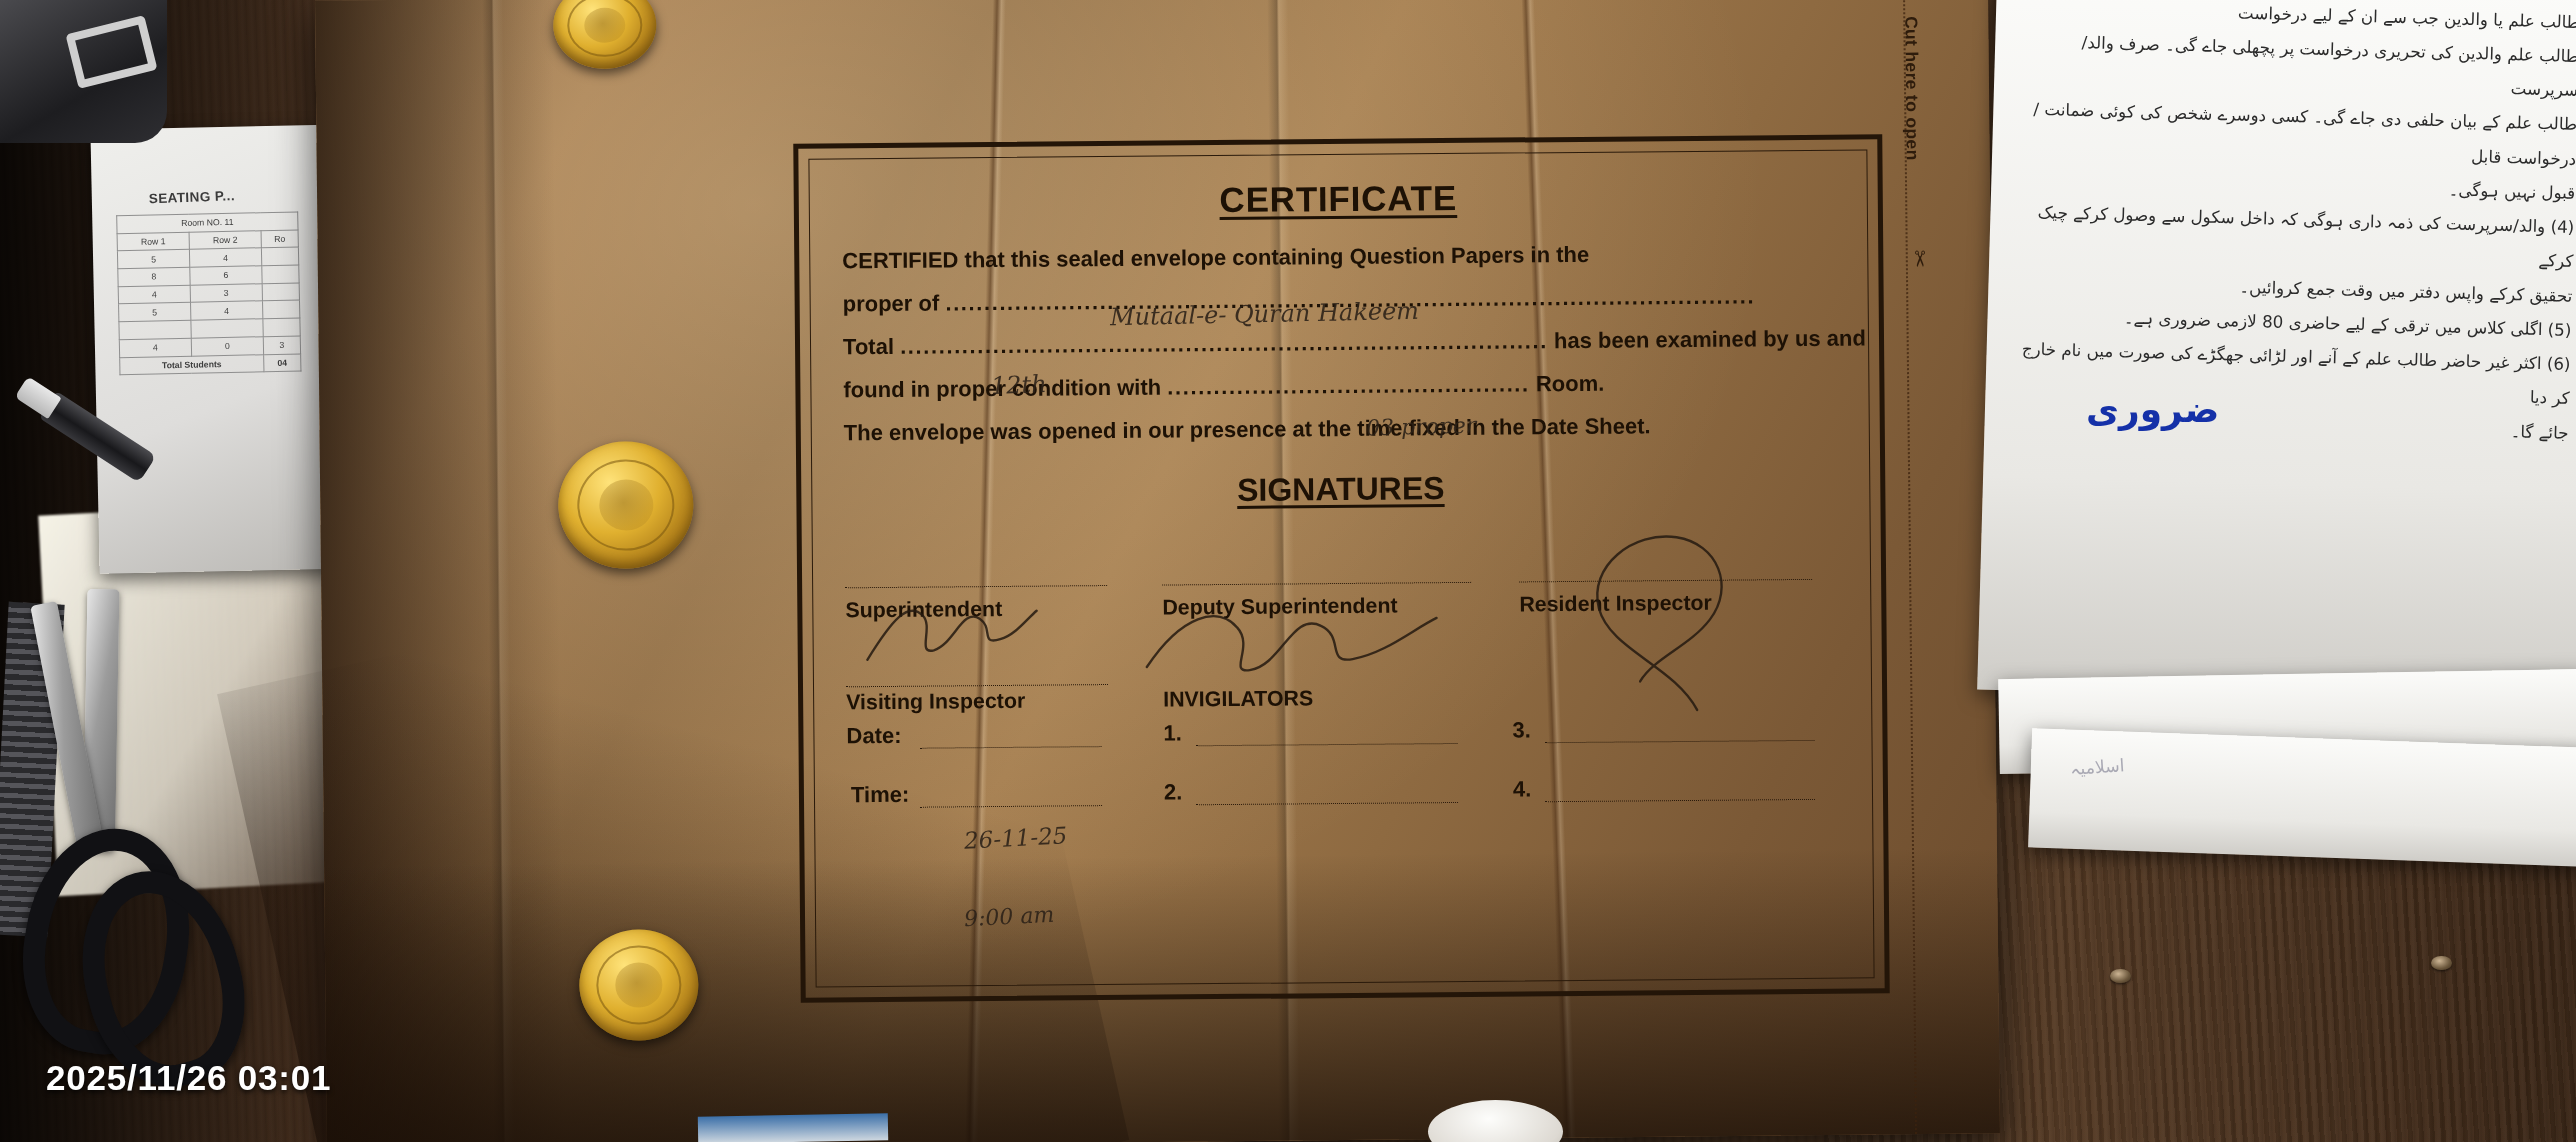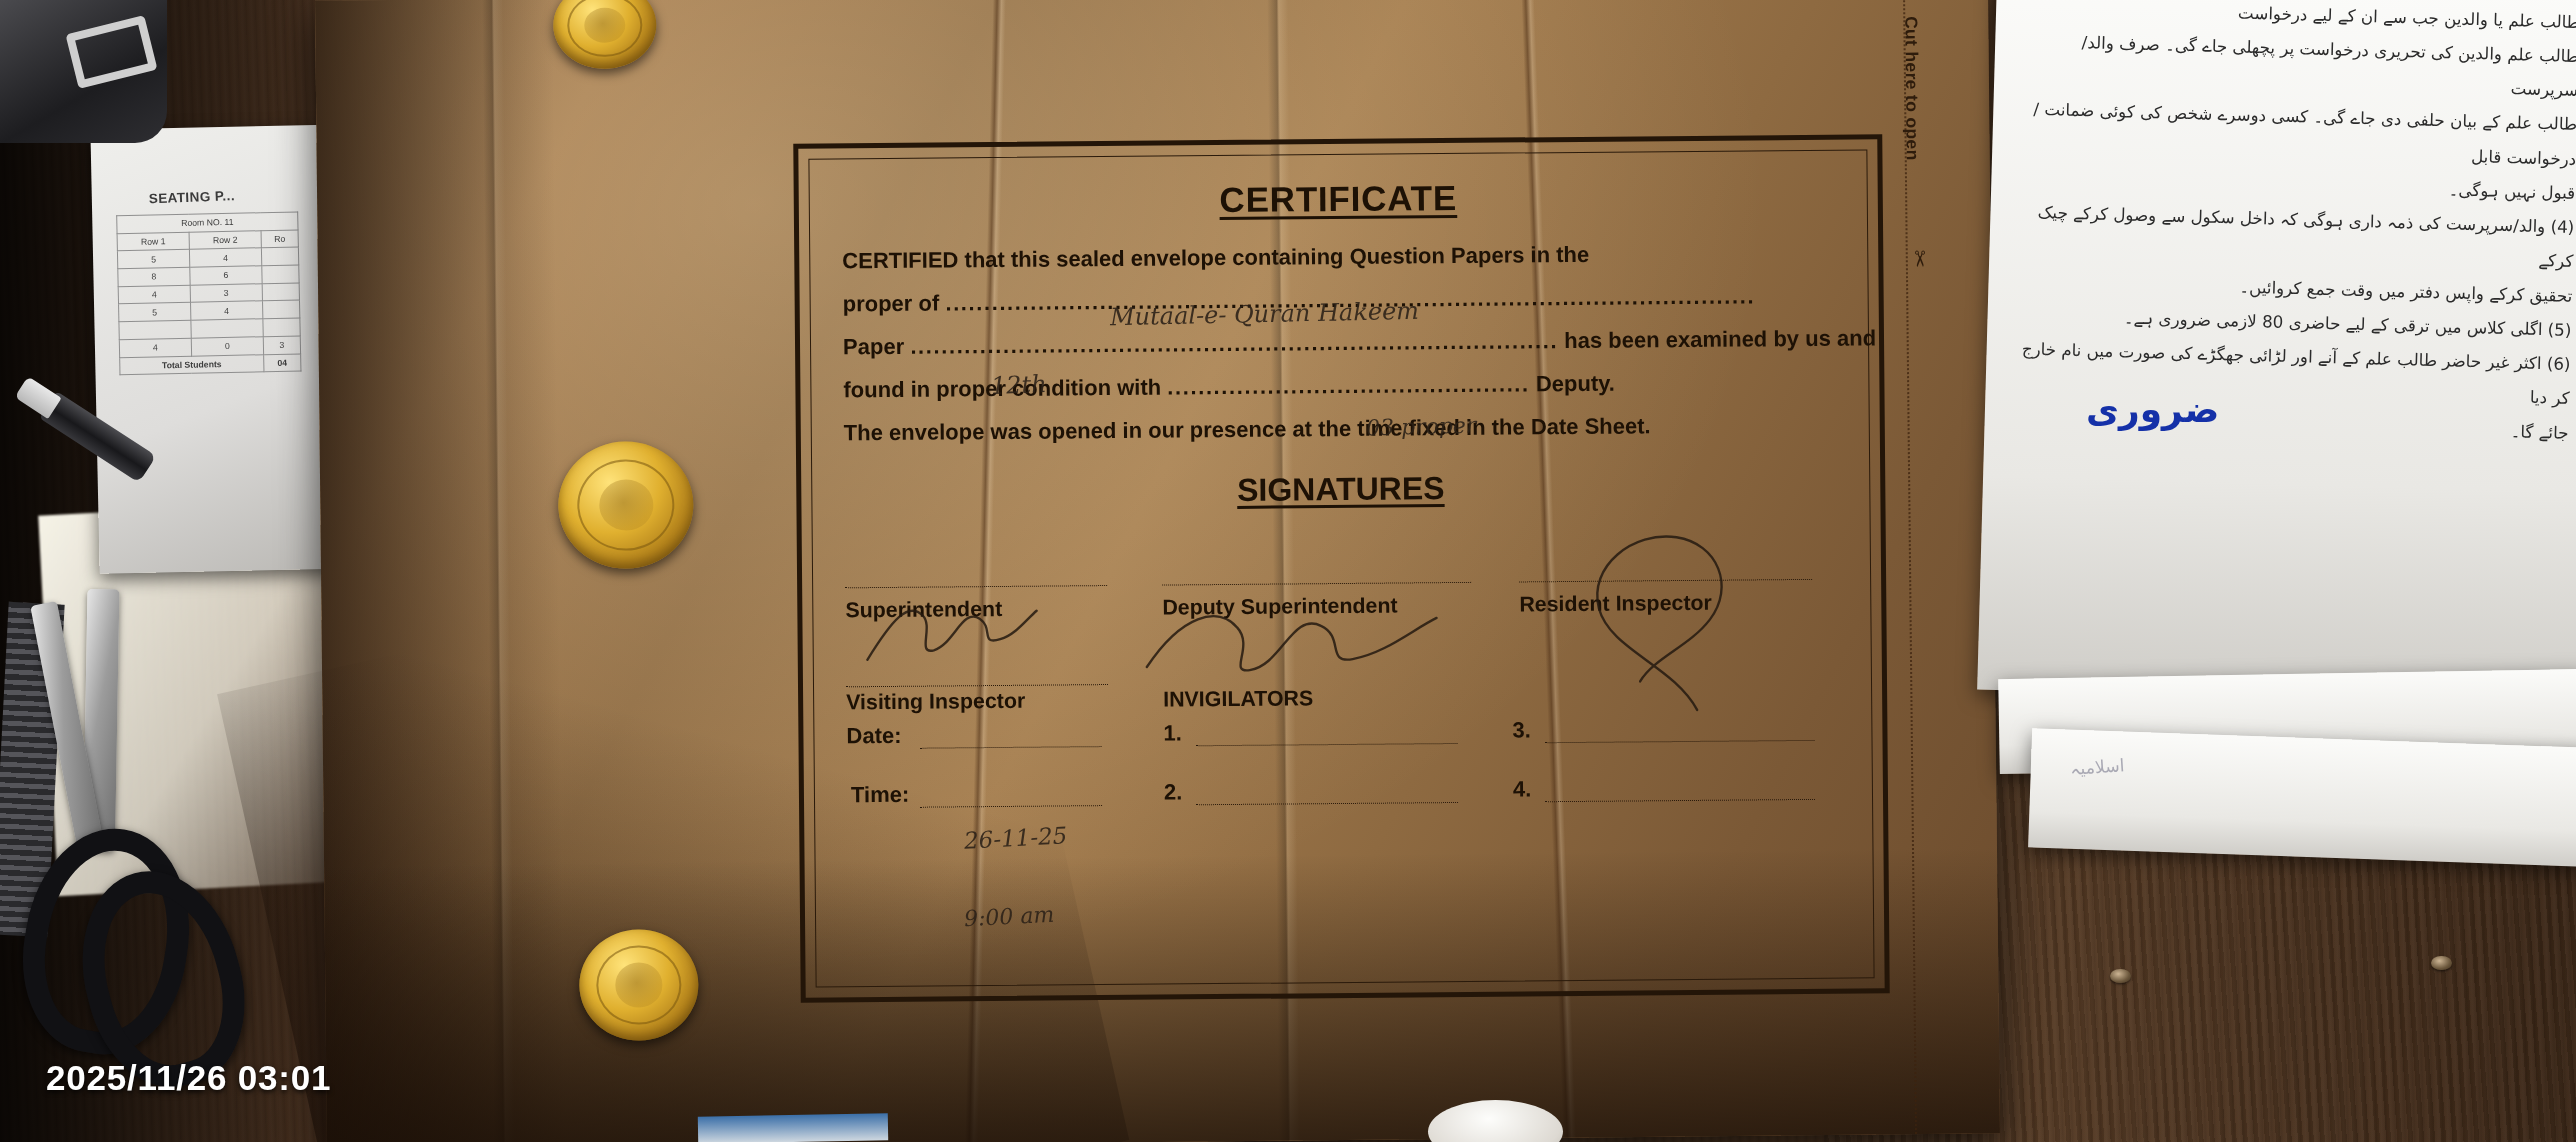--- a/index.html
+++ b/index.html
@@ -543,29 +543,29 @@
       <div class="cert-title">CERTIFICATE</div>
 
       <div class="cert-line">CERTIFIED that this sealed envelope containing Question Papers in the</div>
 
       <div class="cert-line">
         <span>proper of</span>
         <span class="dots">.........................................................................................................</span>
       </div>
 
       <div class="cert-line">
-        <span>Paper</span>
+        <span>Total</span>
         <span class="dots">....................................................................................</span>
         <span>has been examined by us and</span>
       </div>
 
       <div class="cert-line">
         <span>found in proper condition with</span>
         <span class="dots">...............................................</span>
-        <span>Deputy.</span>
+        <span>Room.</span>
       </div>
 
       <div class="cert-line">The envelope was opened in our presence at the time fixed in the Date Sheet.</div>
 
       <div class="sig-title">SIGNATURES</div>
 
       <div class="sig-row">
         <div class="sig-rule" style="left:0px; top:-11px; width:262px;"></div>
         <div class="sig-rule" style="left:317px; top:-11px; width:309px;"></div>
         <div class="sig-rule" style="left:674px; top:-11px; width:293px;"></div>

